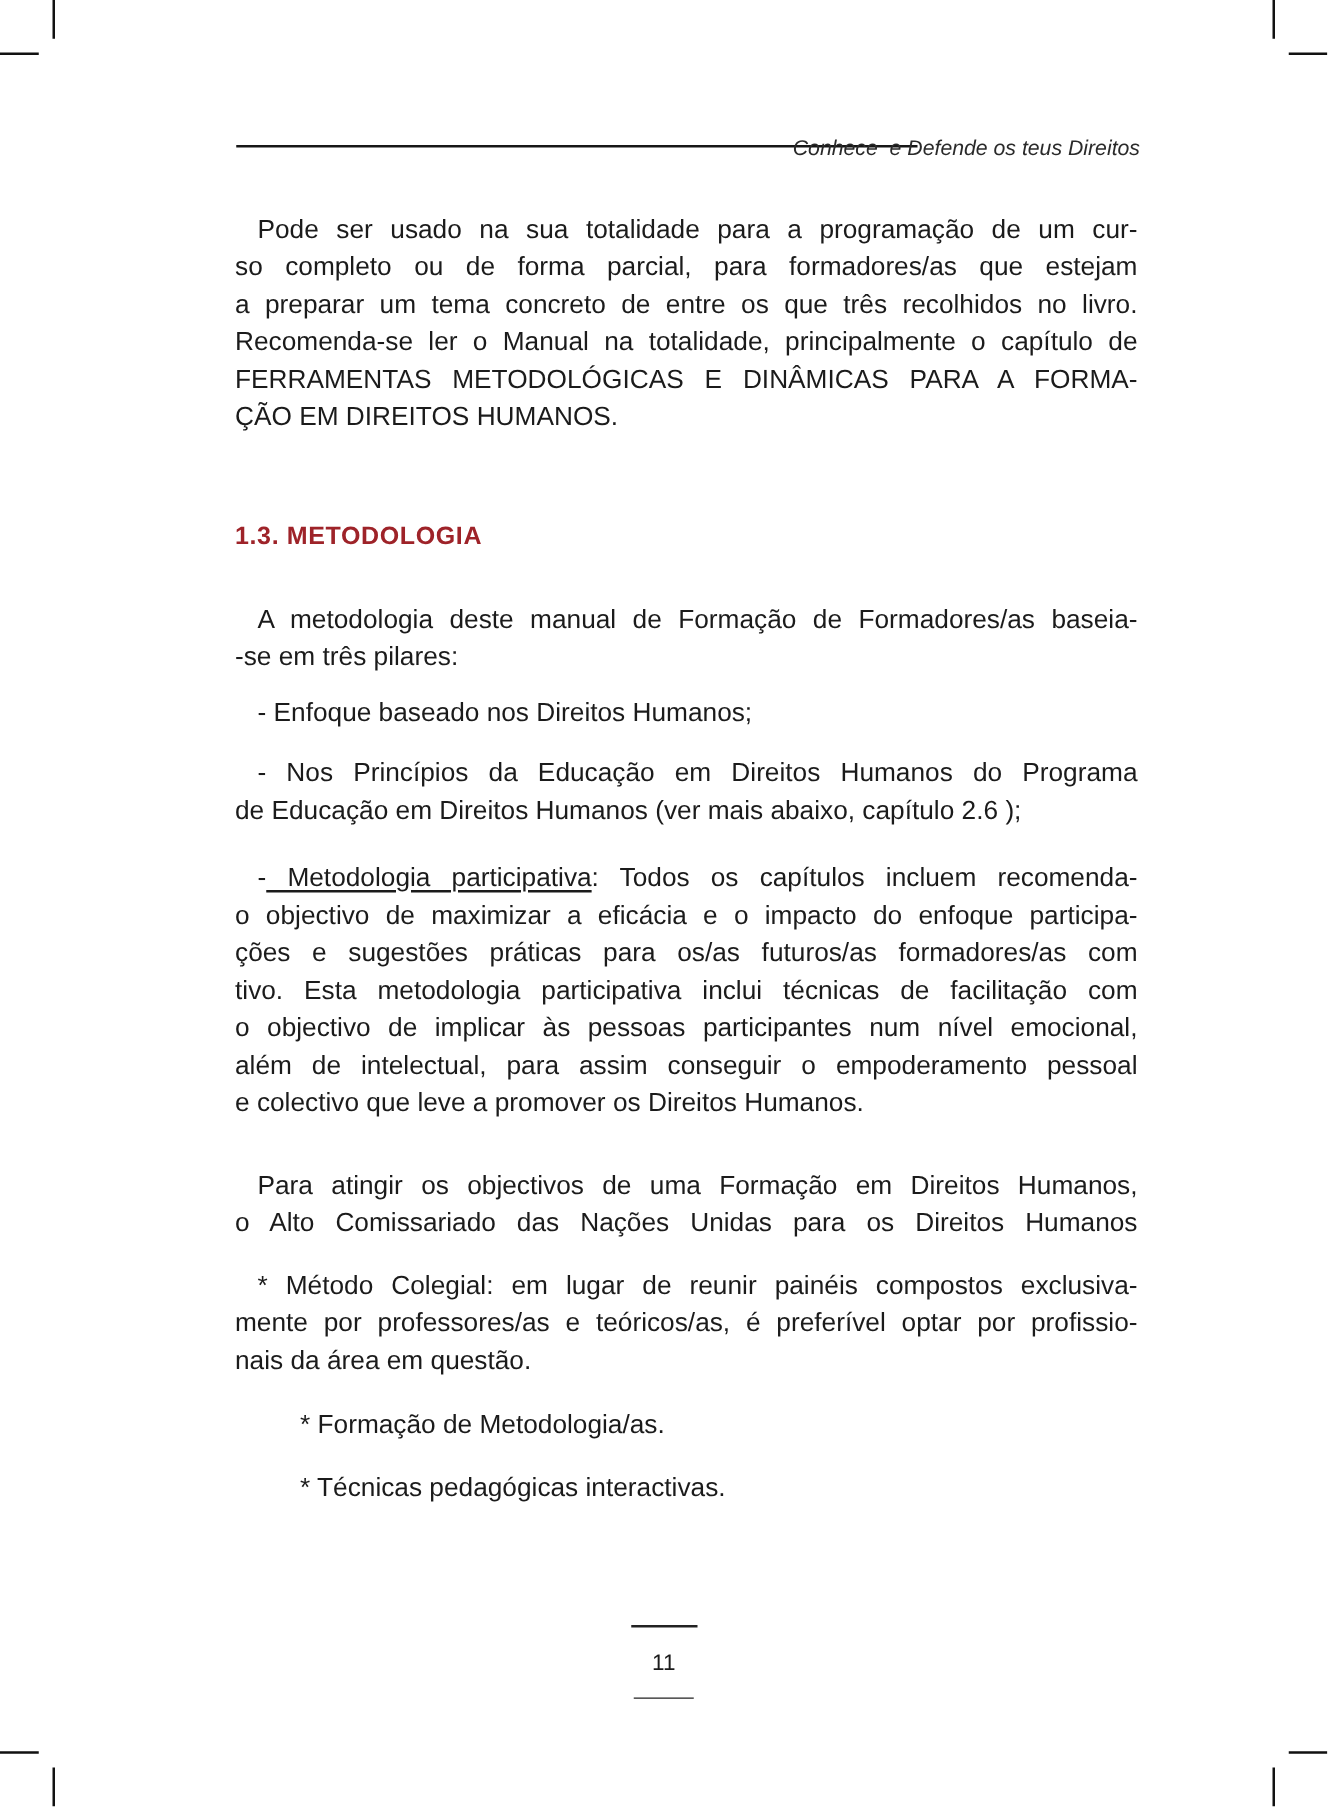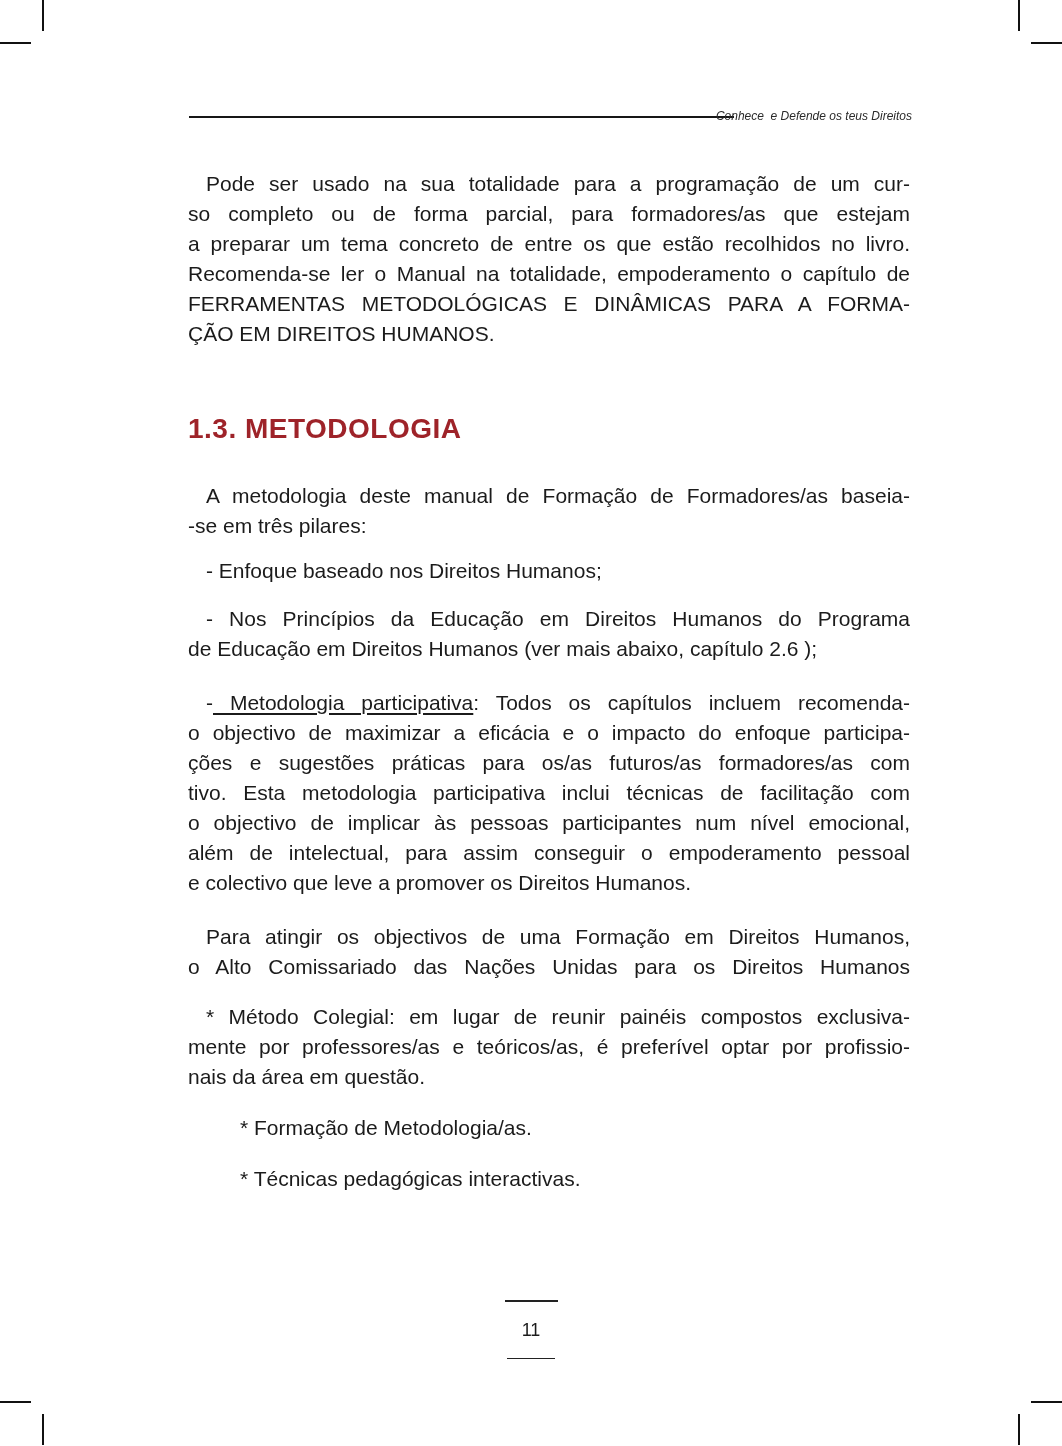--- a/index.html
+++ b/index.html
@@ -29,21 +29,21 @@
   
   .header-rule {
     position: absolute;
     left: 189px; top: 116px;
     width: 545px; height: 2px;
     background: #161616;
   }
   .header-title {
     position: absolute;
     top: 109px; right: 150px;
-    font-size: 12px;
+    font-size: 17px;
     font-style: italic;
     color: #2a2a2a;
     white-space: pre;
   }
 
   
   .content {
     position: absolute;
     left: 188px; top: 169px;
     width: 722px;
@@ -51,31 +51,31 @@
     line-height: 30px;
   }
   .line { display: block; }
   .jl { text-align: justify; text-align-last: justify; }
   .ll { text-align: left; text-align-last: left; }
   .indent { text-indent: 18px; }
   .u-part { text-decoration: underline; text-underline-offset: 3px; }
 
   .section-heading {
     margin-top: 63px;
-    font-size: 28px;
+    font-size: 20px;
     line-height: 34px;
     font-weight: bold;
     color: #9e2329;
     letter-spacing: 0.5px;
   }
   .para-metodologia-intro { margin-top: 35px; }
   .item-enfoque          { margin-top: 15px; }
   .item-principios       { margin-top: 18px; }
   .item-participativa    { margin-top: 24px; }
-  .para-acnudh           { margin-top: 24px; }
+  .para-acnudh           { margin-top: 36px; }
   .para-metodo-colegial  { margin-top: 20px; }
   .sub-bullet            { margin-top: 21px; padding-left: 52px; }
   .sub-bullet.first      { margin-top: 21px; }
 
   
   .footer {
     position: absolute;
     left: 0; top: 1300px;
     width: 100%;
     display: flex;
@@ -104,22 +104,22 @@
   <div class="crop v br-v"></div>
 
   <div class="header-rule"></div>
   <div class="header-title">Conhece  e Defende os teus Direitos</div>
 
   <div class="content">
 
     <div class="para para-intro">
       <span class="line jl indent">Pode ser usado na sua totalidade para a programação de um cur-</span>
       <span class="line jl">so completo ou de forma parcial, para formadores/as que estejam</span>
-      <span class="line jl">a preparar um tema concreto de entre os que estão recolhidos no livro.</span>
-      <span class="line jl">Recomenda-se ler o Manual na totalidade, empoderamento o capítulo de</span>
+      <span class="line jl">a preparar um tema concreto de entre os que três recolhidos no livro.</span>
+      <span class="line jl">Recomenda-se ler o Manual na totalidade, principalmente o capítulo de</span>
       <span class="line jl">FERRAMENTAS METODOLÓGICAS E DINÂMICAS PARA A FORMA-</span>
       <span class="line ll">ÇÃO EM DIREITOS HUMANOS.</span>
     </div>
 
     <h2 class="section-heading" style="color: rgb(158, 35, 41);">1.3. METODOLOGIA</h2>
 
     <div class="para para-metodologia-intro">
       <span class="line jl indent">A metodologia deste manual de Formação de Formadores/as baseia-</span>
       <span class="line ll">-se em três pilares:</span>
     </div>

